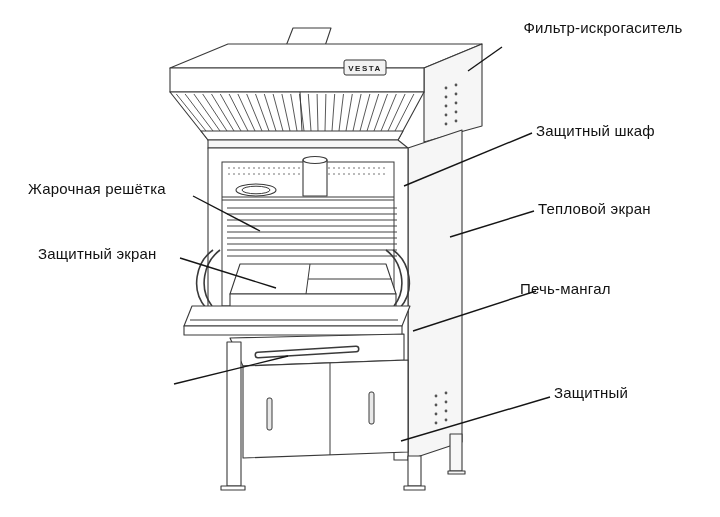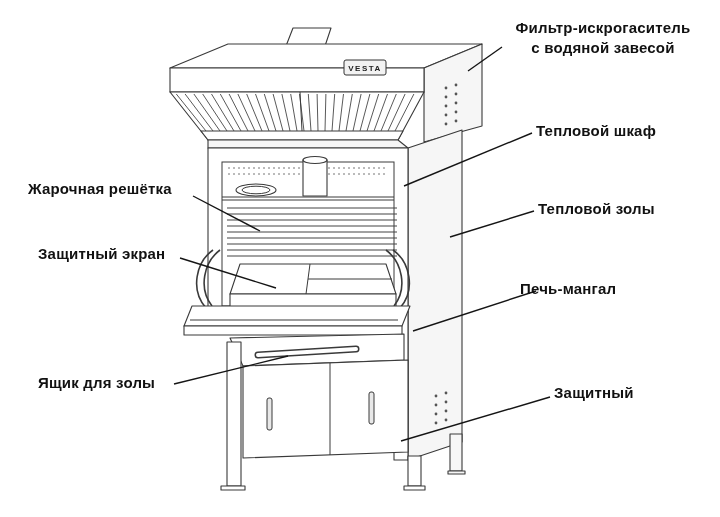--- a/index.html
+++ b/index.html
@@ -1,20 +1,20 @@
 <!DOCTYPE html>
 <html lang="ru"><head>
 <meta charset="utf-8">
 <style>
   *{margin:0;padding:0;box-sizing:border-box}
   html,body{background:#fff}
   body{font-family:"Liberation Sans",sans-serif}
   .page{position:relative;width:720px;height:517px;background:#fff;overflow:hidden}
   .page svg{position:absolute;left:0;top:0}
-  .lbl{position:absolute;font-weight:bold;font-size:15px;color:#111;white-space:nowrap;letter-spacing:.2px}
+  .lbl{position:absolute;font-weight:normal;font-size:15px;color:#111;white-space:nowrap;letter-spacing:.2px}
   .lbl-filter{text-align:center;line-height:1.35}
   .face{fill:#ffffff;stroke:#3a3a3a;stroke-width:1.1;stroke-linejoin:round}
   .shade{fill:#f6f6f6}
   .ln2{stroke:#3a3a3a;stroke-width:1;fill:none}
   .dash{stroke:#777;stroke-width:1;stroke-dasharray:2 3;fill:none}
   .slats line{stroke:#5a5a5a;stroke-width:1}
   .grates line{stroke:#444;stroke-width:1.2}
   .dots circle{fill:#555}
   .plate{fill:#f2f2f2;stroke:#333;stroke-width:1}
   .brand{font-family:"Liberation Sans",sans-serif;font-weight:bold;font-size:8px;letter-spacing:1.5px;fill:#222;text-anchor:middle}
@@ -175,22 +175,20 @@
       <line x1="536" y1="291" x2="413" y2="331"></line>
       <line x1="550" y1="397" x2="401" y2="441"></line>
       <line x1="193" y1="196" x2="260" y2="231"></line>
       <line x1="180" y1="258" x2="276" y2="288"></line>
       <line x1="174" y1="384" x2="288" y2="356"></line>
     </g>
   </svg>
 
   <div class="lbl lbl-filter" style="left:505px;top:18px;width:196px">
     <div>Фильтр-искрогаситель</div>
-    <div>с водяной завесой</div>
   </div>
-  <div class="lbl" style="left:536px;top:122px">Тепловой шкаф</div>
-  <div class="lbl" style="left:538px;top:200px">Тепловой золы</div>
+  <div class="lbl" style="left:536px;top:122px">Защитный шкаф</div>
+  <div class="lbl" style="left:538px;top:200px">Тепловой экран</div>
   <div class="lbl" style="left:520px;top:280px">Печь-мангал</div>
   <div class="lbl" style="left:554px;top:384px">Защитный</div>
   <div class="lbl" style="left:28px;top:180px">Жарочная решётка</div>
   <div class="lbl" style="left:38px;top:245px">Защитный экран</div>
-  <div class="lbl" style="left:38px;top:374px">Ящик для золы</div>
 </div>
 
 </body></html>

